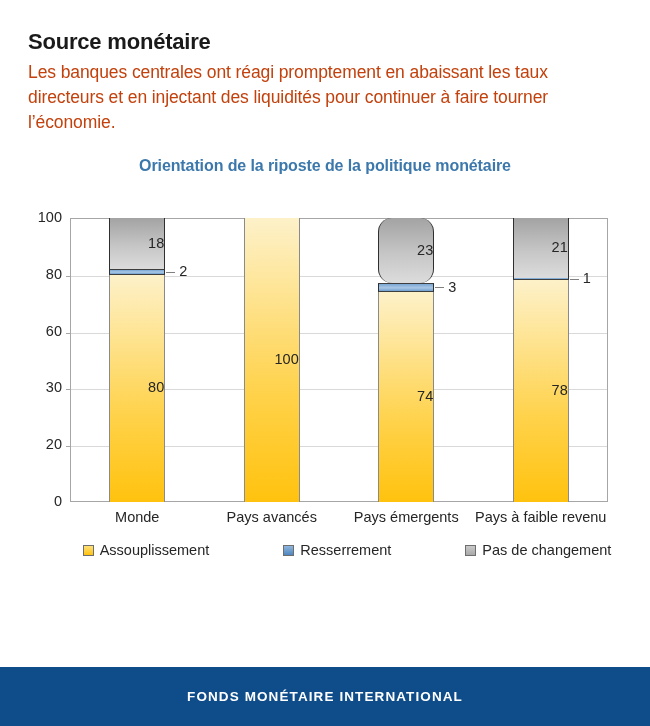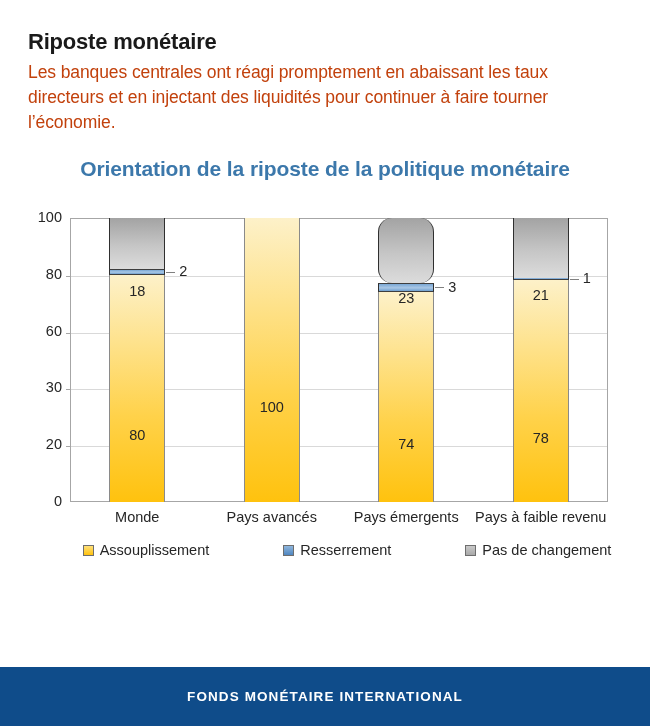--- a/index.html
+++ b/index.html
@@ -19,21 +19,21 @@
   }
   .hdr-sub {
     margin-top: 4px;
     font-size: 17.5px; color: #c2410c; line-height: 25px; letter-spacing: -0.1px;
     width: 596px;
   }
 
   
   .chart-title {
     position: absolute; left: 0; top: 157px; width: 650px; text-align: center;
-    font-size: 21px; font-weight: bold; color: #3c78ab; letter-spacing: -0.1px;
+    font-size: 16px; font-weight: bold; color: #3c78ab; letter-spacing: -0.1px;
   }
   .chart-subtitle {
     position: absolute; left: 0; top: 181px; width: 650px; text-align: center;
     font-size: 13.5px; color: #5b92c0;
   }
 
   
   .plot {
     position: absolute; left: 70px; top: 218px;
     width: 538px; height: 284px;
@@ -59,22 +59,22 @@
   .seg-tight {
     background: linear-gradient(to bottom, #7aa7d4 0%, #a9c7e5 55%, #6f9fcf 100%);
     border-left: 1px solid #2f2f2f; border-right: 1px solid #2f2f2f;
     border-top: 1px solid #3e3e3e; border-bottom: 1px solid #3e3e3e;
   }
   .seg-nochange {
     background: linear-gradient(to bottom, #a3a3a3 0%, #c6c6c6 55%, #dcdcdc 100%);
     border-left: 1px solid #2f2f2f; border-right: 1px solid #2f2f2f;
   }
   .seg-label {
-    position: absolute; left: 0; width: 100%; text-align: center;
-    font-size: 14.5px; color: #262626; line-height: 1; margin-top: 48px;
+    position: absolute; left: 0; width: 100%; text-align: right;
+    font-size: 14.5px; color: #262626; line-height: 1;
   }
 
   
   .callout {
     position: absolute; white-space: nowrap;
     font-size: 14.5px; color: #262626;
   }
   .callout .dash {
     display: inline-block; width: 9px; height: 1px;
     background: #808080; vertical-align: middle; margin-right: 4px;
@@ -114,21 +114,21 @@
   .footer-text {
     color: #ffffff; font-size: 13.5px; font-weight: bold; letter-spacing: 1.1px;
   }
 </style>
 </head>
 <body>
 
 <div class="page">
 
   <div class="hdr">
-    <div class="hdr-title">Riposte monétaire</div>
+    <div class="hdr-title">Source monétaire</div>
     <div class="hdr-sub">Les banques centrales ont réagi promptement en abaissant les taux directeurs et en injectant des liquidités pour continuer à faire tourner l’économie.</div>
   </div>
 
   <div class="chart-title">Orientation de la riposte de la politique monétaire</div>
 
   <div class="plot" id="plot">
       <div class="gridline" style="top: 227.2px;"></div>
       <div class="ytick-mark" style="top: 227.2px;"></div>
       <div class="gridline" style="top: 170.4px;"></div>
       <div class="ytick-mark" style="top: 170.4px;"></div>

